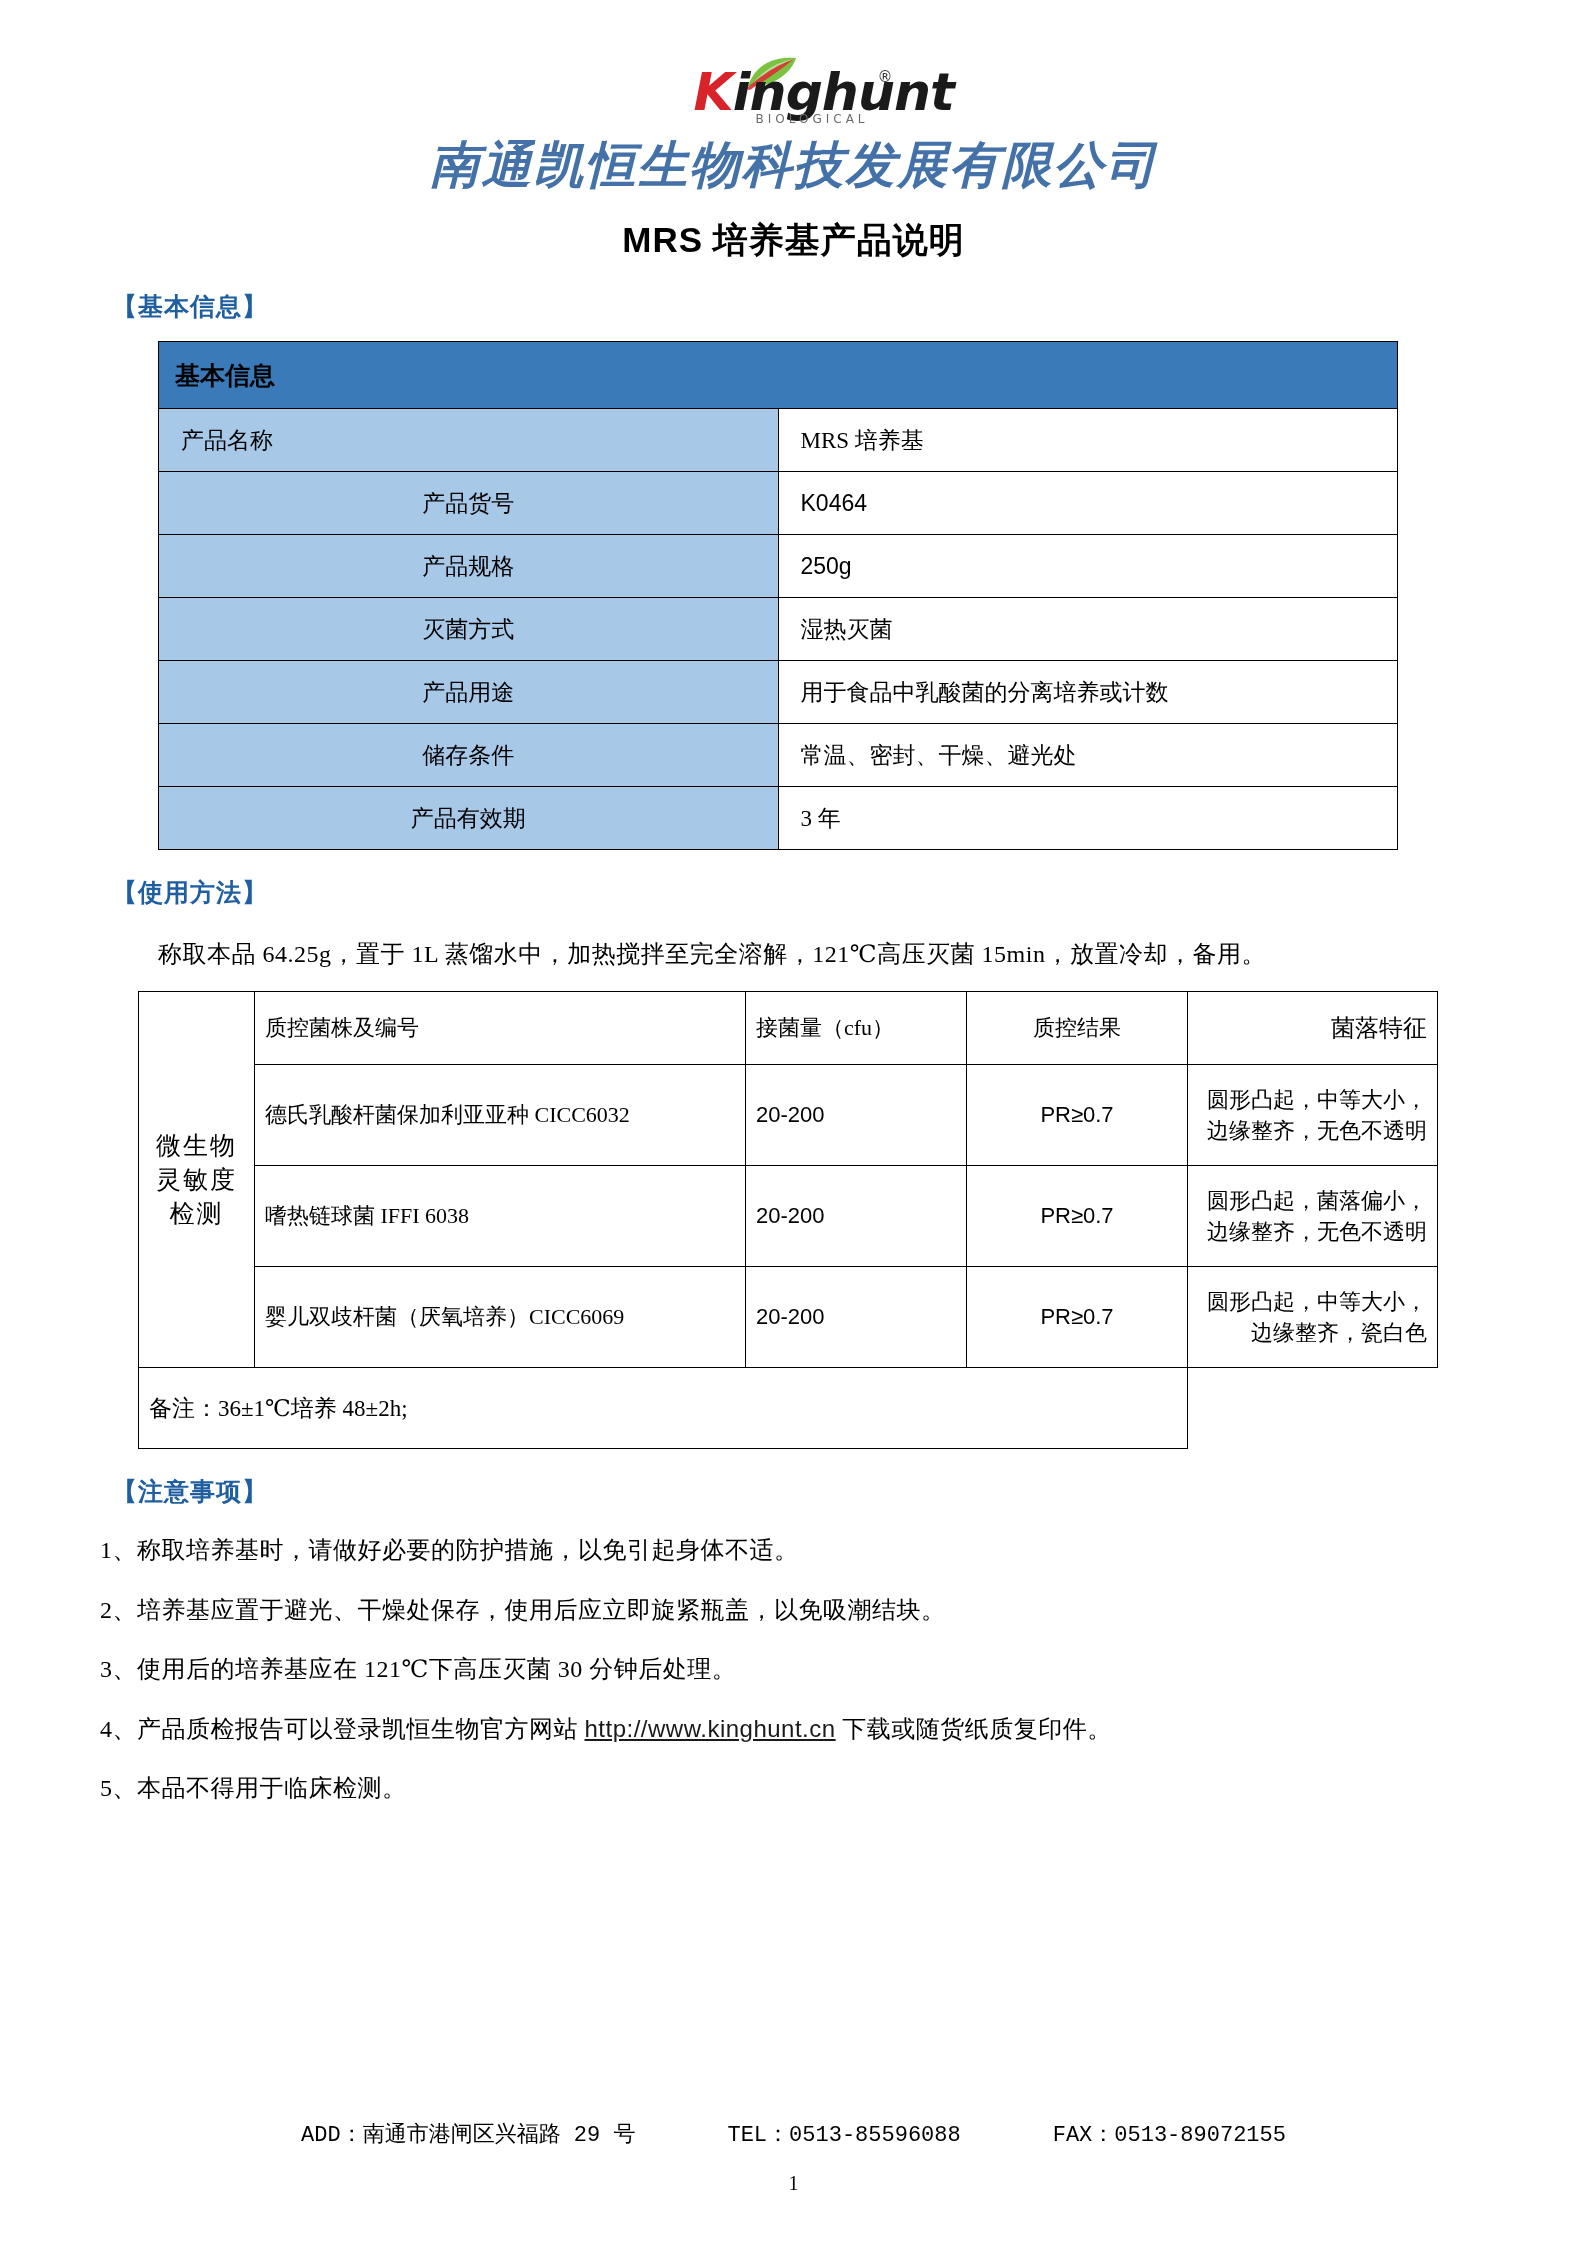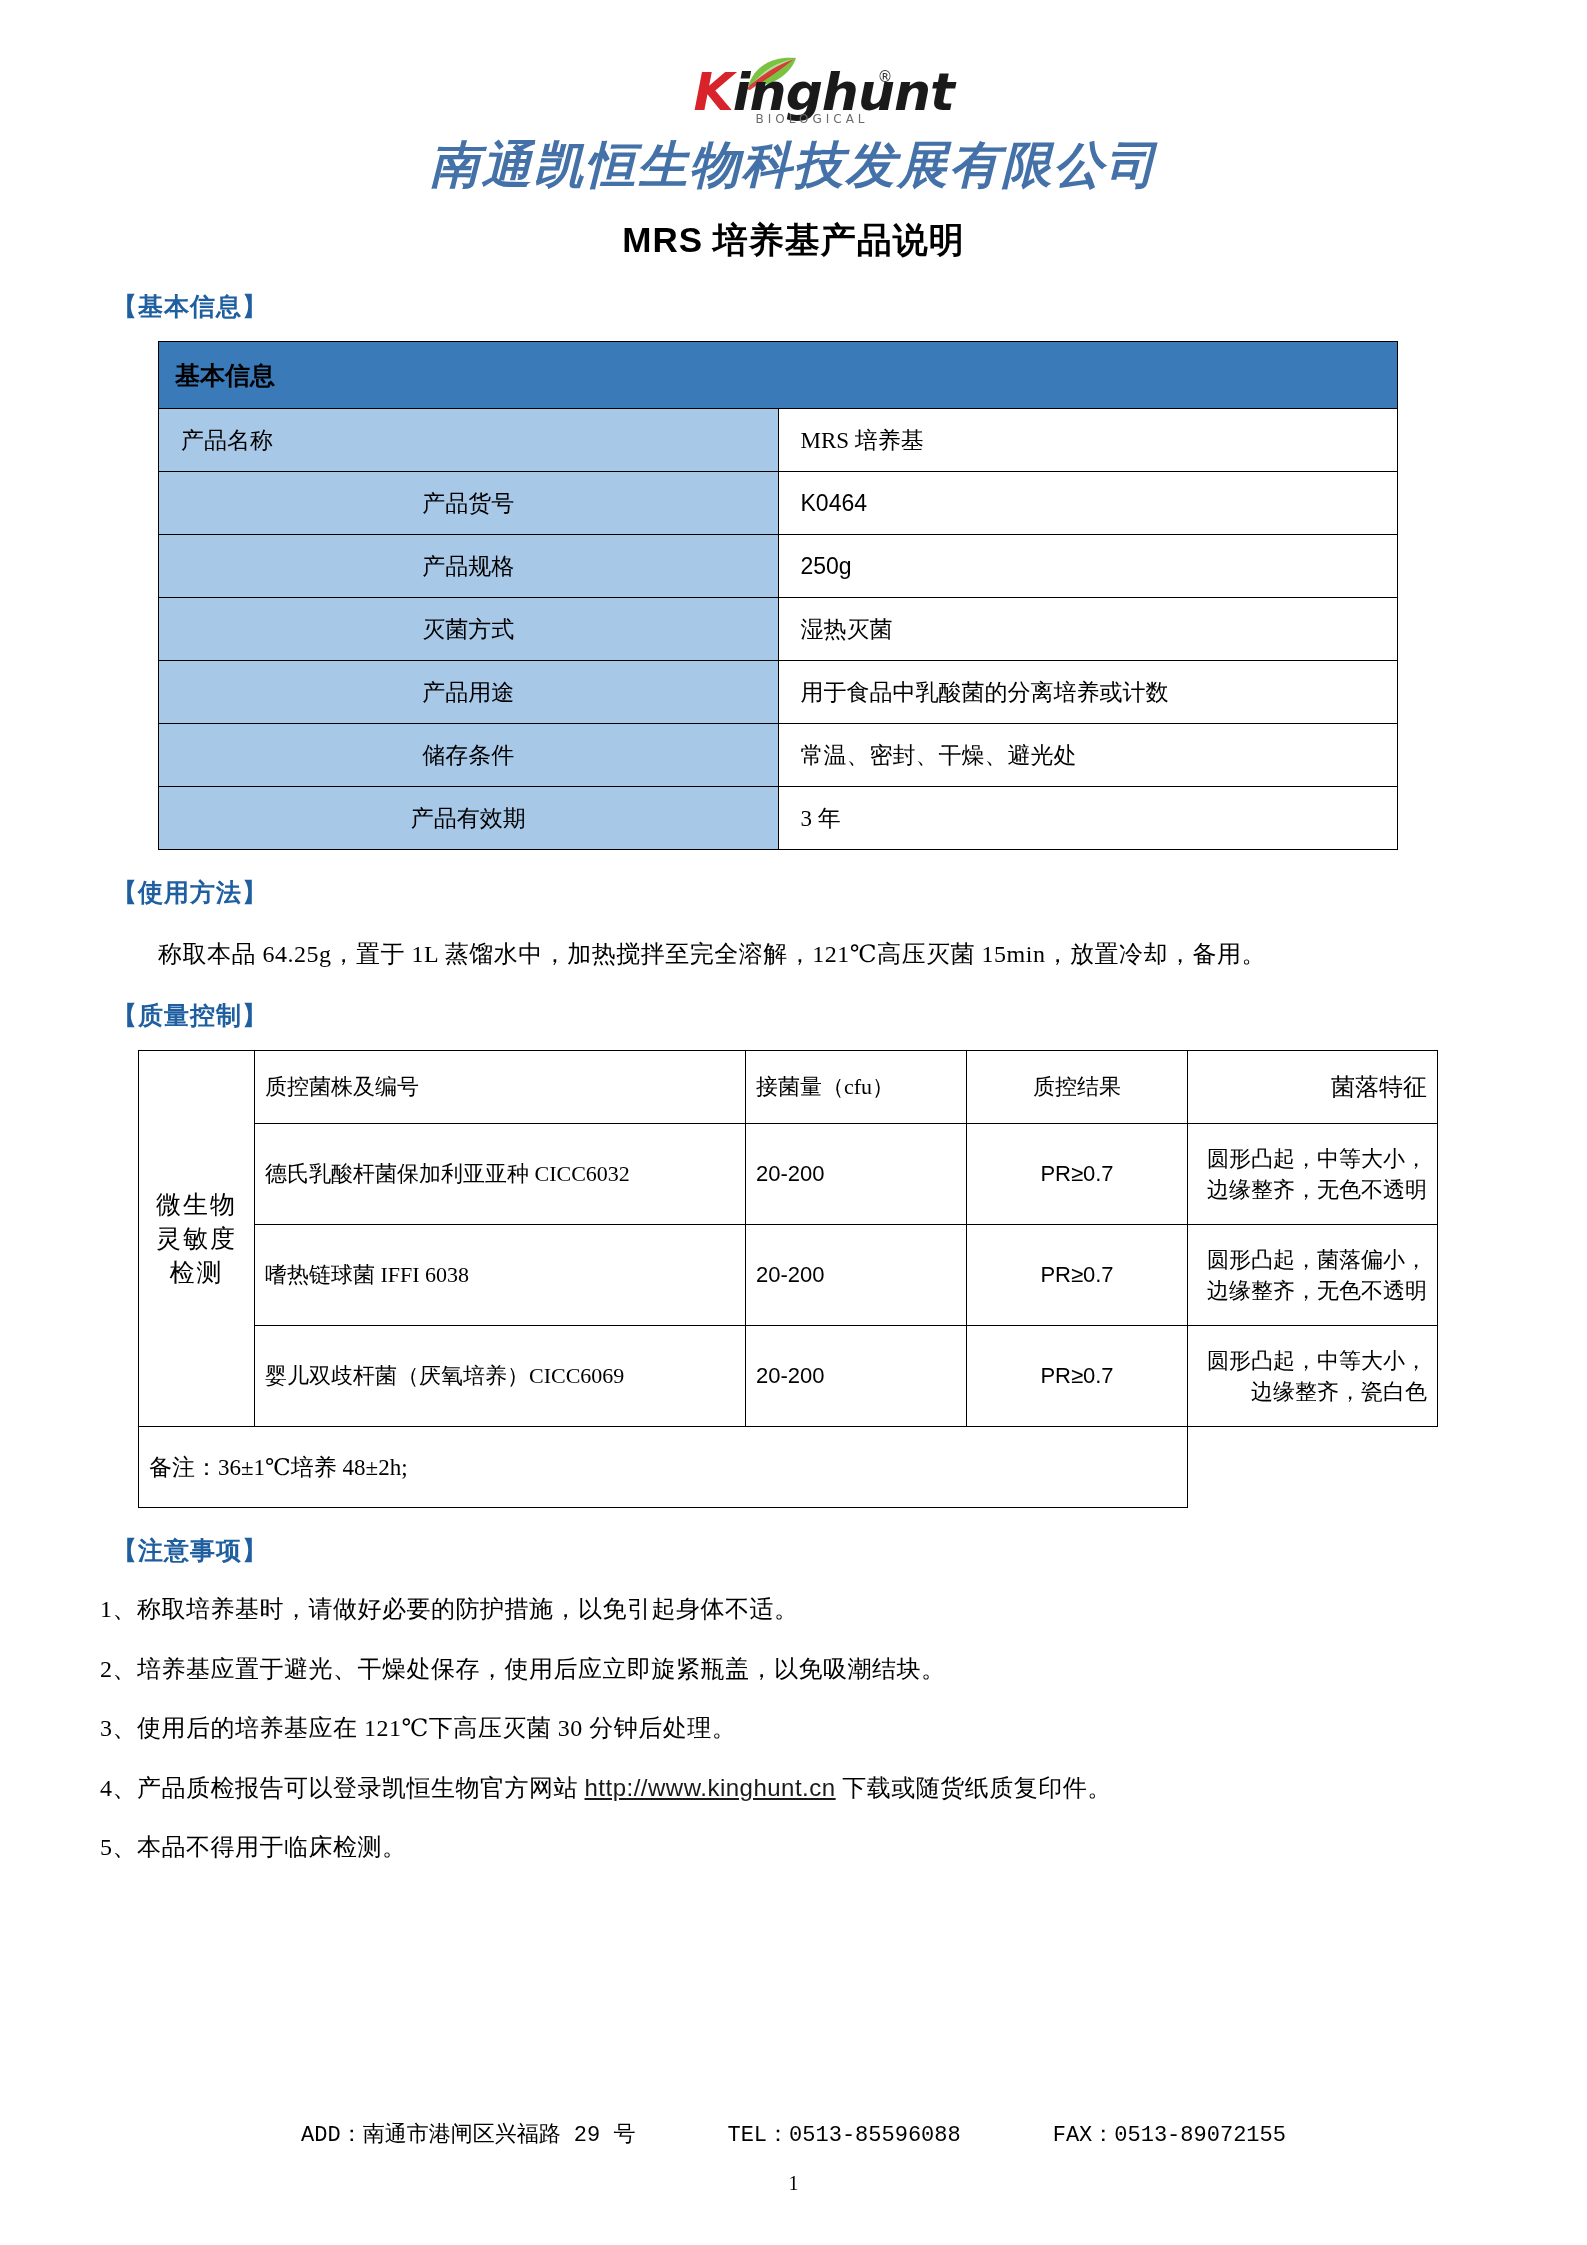--- a/index.html
+++ b/index.html
@@ -277,21 +277,20 @@
         <td class="label">产品有效期</td>
         <td class="value">3 年</td>
       </tr>
     </tbody>
       </table>
   </div>
 
   <div class="section-heading">【使用方法】</div>
   <div class="usage-para">称取本品 64.25g，置于 1L 蒸馏水中，加热搅拌至完全溶解，121℃高压灭菌 15min，放置冷却，备用。</div>
 
-  <div class="section-heading">【质量控制】</div>
 
   <div class="qc-wrap">
     <table class="qc">
       <tbody>
           <tr class="qc-head">
         <td class="qc-side" rowspan="4">
           <span>微生物灵敏度检测</span>
         </td>
         <td class="qc-strain">质控菌株及编号</td>
         <td class="qc-inoc">接菌量（cfu）</td>

